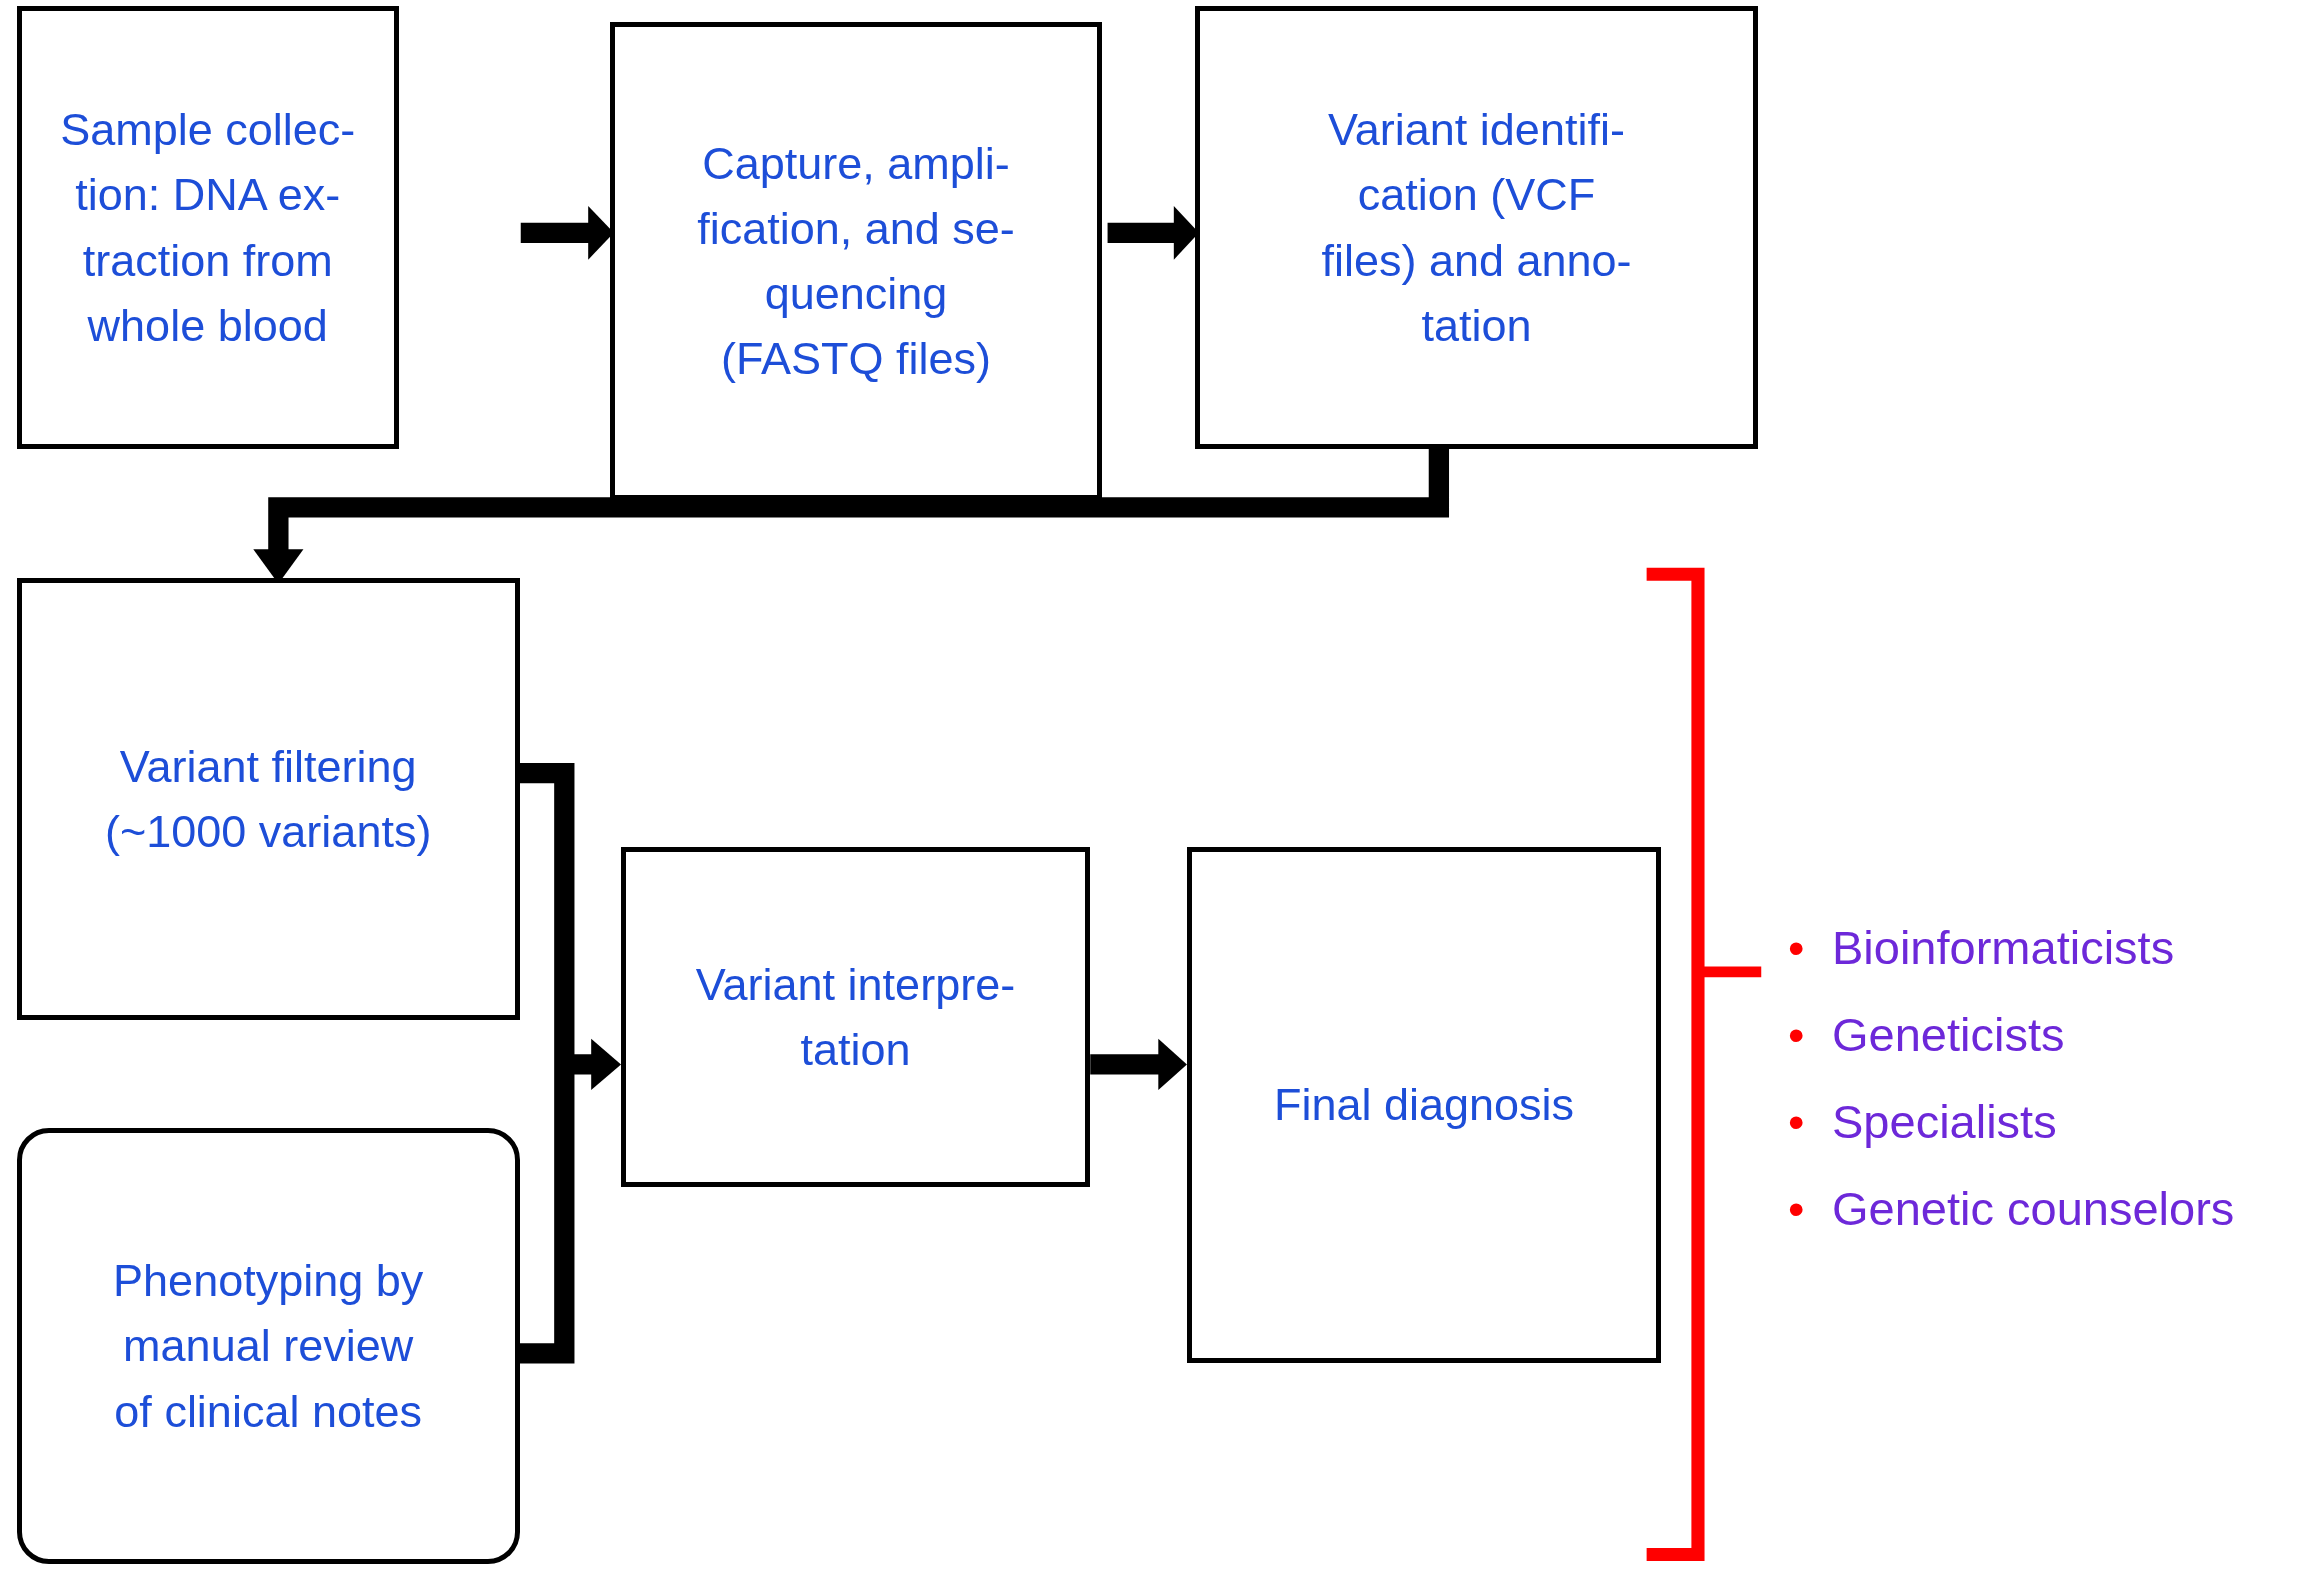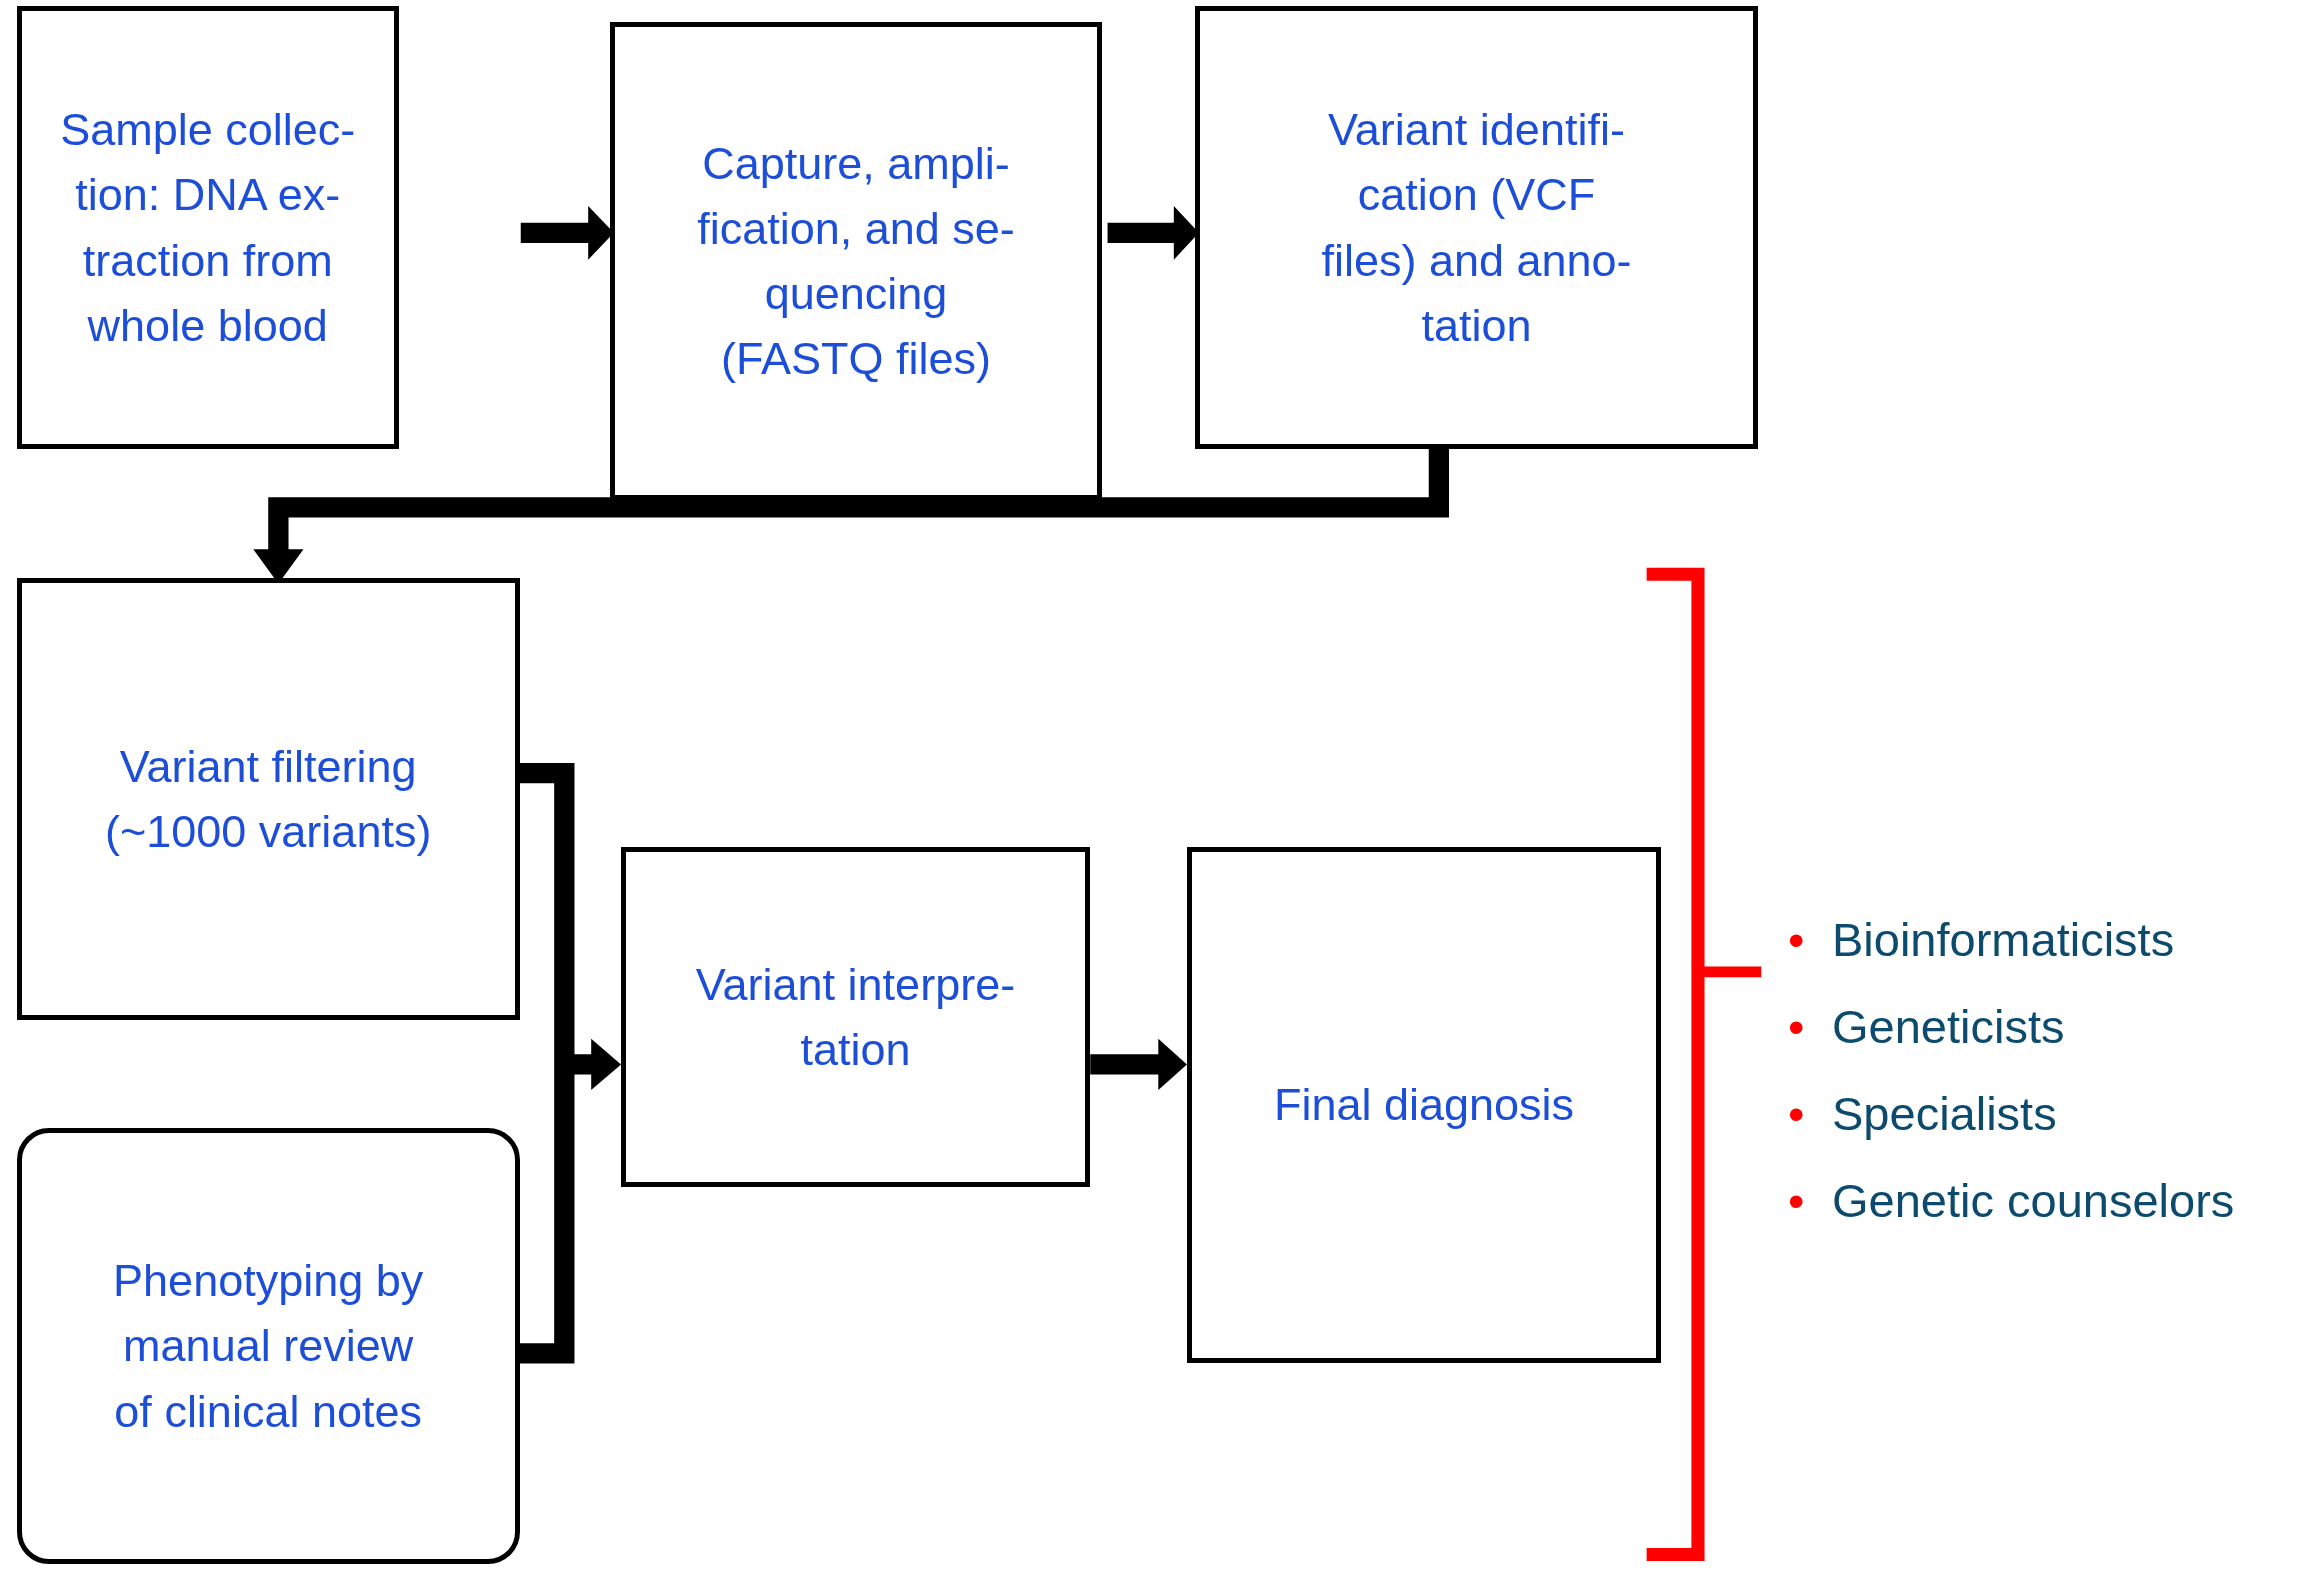--- a/index.html
+++ b/index.html
@@ -60,21 +60,22 @@
     height: 87px;
     white-space: nowrap;
   }
   #roles .bullet {
     width: 44px;
     flex: 0 0 44px;
     font-size: 47px;
     color: #ff0000;
   }
   #roles .role-text {
-    color: #0c4a6e;
+    color: #6d28d9;
+    margin-top: 8px;
   }
 </style>
 </head>
 <body>
 
 <div id="canvas">
 
   <svg id="wires" viewBox="0 0 3884 2640" xmlns="http://www.w3.org/2000/svg">
 
     <g>

